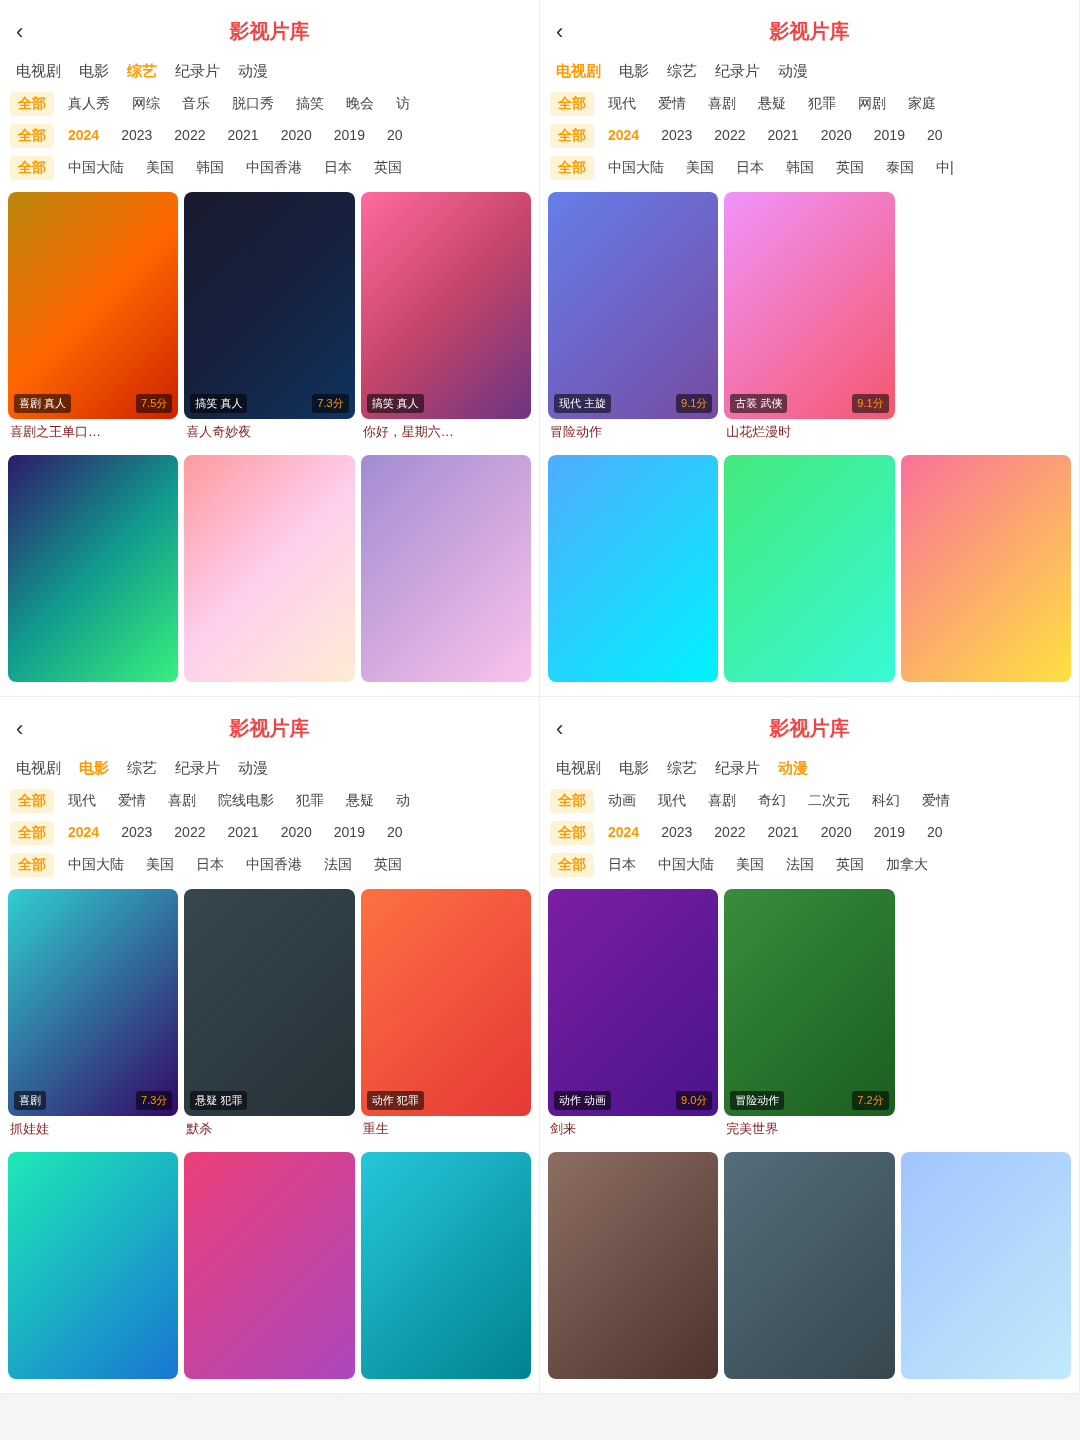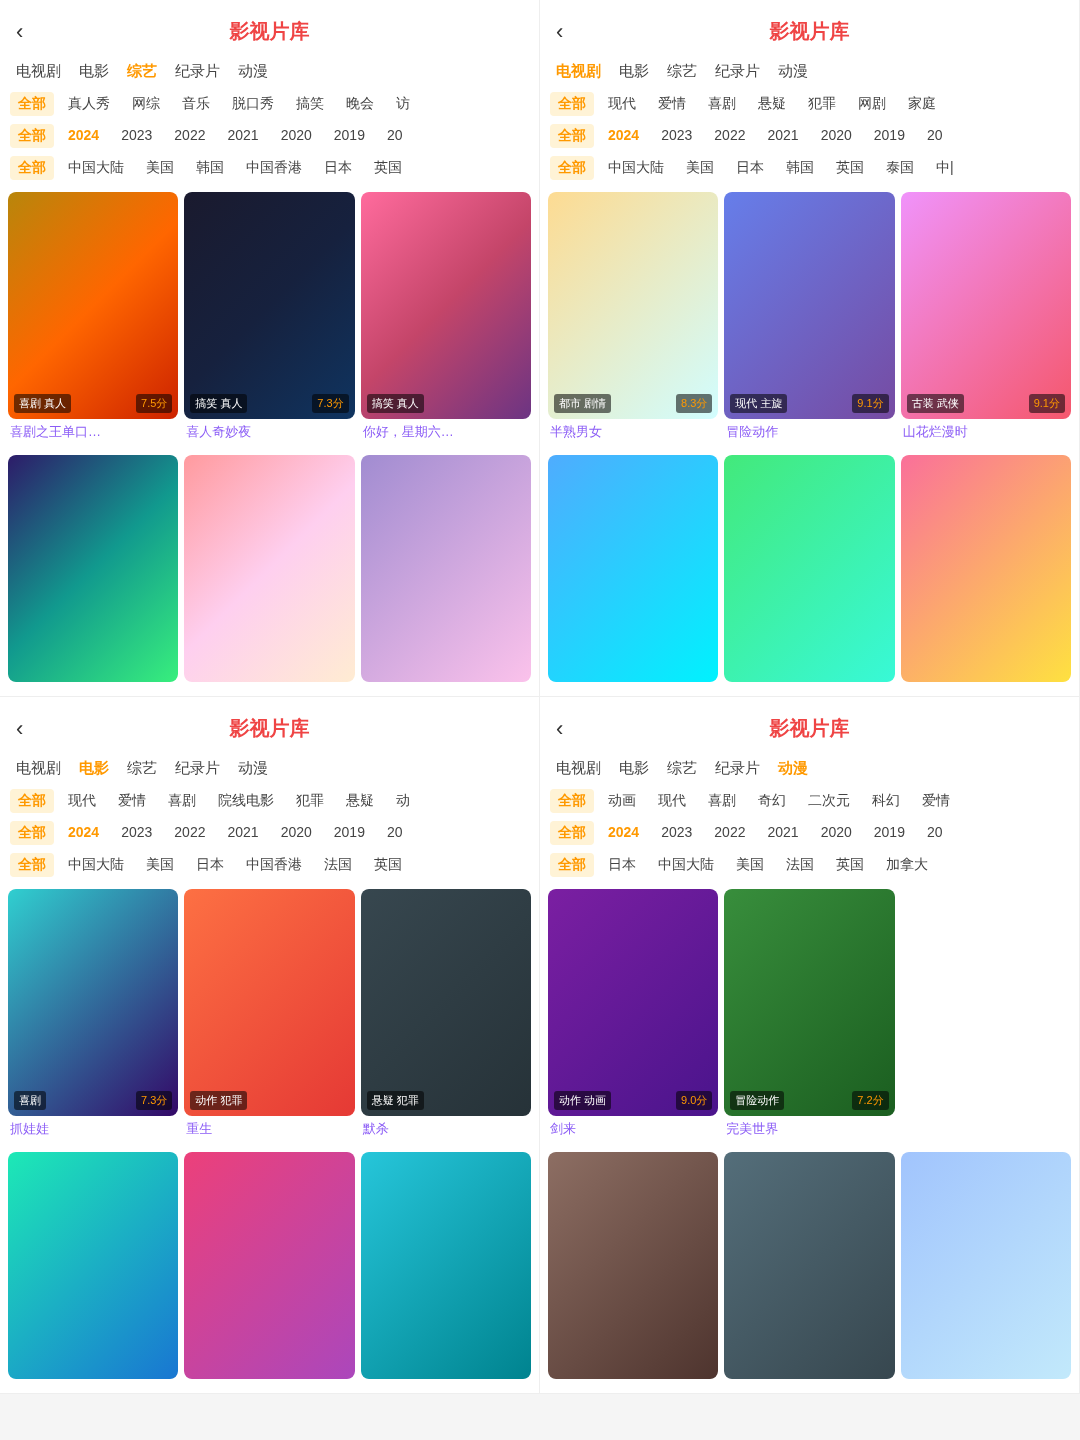--- a/index.html
+++ b/index.html
@@ -115,21 +115,21 @@
       right: 6px;
       background: rgba(0,0,0,0.55);
       color: #f90;
       font-size: 11px;
       padding: 2px 5px;
       border-radius: 3px;
       text-align: right;
     }
     .movie-title {
       font-size: 13px;
-      color: #8b5cf6;
+      color: #7f1d1d;
       padding: 4px 2px 2px;
       white-space: nowrap;
       overflow: hidden;
       text-overflow: ellipsis;
     }
 
     
     .thumb-placeholder {
       width: 100%;
       height: 100%;
@@ -291,28 +291,20 @@
         <span class="filter-tag">美国</span>
         <span class="filter-tag">日本</span>
         <span class="filter-tag">韩国</span>
         <span class="filter-tag">英国</span>
         <span class="filter-tag">泰国</span>
         <span class="filter-tag">中|</span>
       </div>
       <div class="movies-grid">
         <div class="movie-card">
           <div class="movie-thumb">
-            <div class="thumb-placeholder c7"></div>
-            <span class="movie-badge">都市 剧情</span>
-            <span class="movie-score">8.3分</span>
-          </div>
-          <div class="movie-title">半熟男女</div>
-        </div>
-        <div class="movie-card">
-          <div class="movie-thumb">
             <div class="thumb-placeholder c8"></div>
             <span class="movie-badge">现代 主旋</span>
             <span class="movie-score">9.1分</span>
           </div>
           <div class="movie-title">冒险动作</div>
         </div>
         <div class="movie-card">
           <div class="movie-thumb">
             <div class="thumb-placeholder c9"></div>
             <span class="movie-badge">古装 武侠</span>
@@ -384,31 +376,31 @@
         <div class="movie-card">
           <div class="movie-thumb">
             <div class="thumb-placeholder c13"></div>
             <span class="movie-badge">喜剧</span>
             <span class="movie-score">7.3分</span>
           </div>
           <div class="movie-title">抓娃娃</div>
         </div>
         <div class="movie-card">
           <div class="movie-thumb">
+            <div class="thumb-placeholder c22"></div>
+            <span class="movie-badge">悬疑 犯罪</span>
+          </div>
+          <div class="movie-title">默杀</div>
+        </div>
+        <div class="movie-card">
+          <div class="movie-thumb">
             <div class="thumb-placeholder c15"></div>
             <span class="movie-badge">动作 犯罪</span>
           </div>
           <div class="movie-title">重生</div>
-        </div>
-        <div class="movie-card">
-          <div class="movie-thumb">
-            <div class="thumb-placeholder c22"></div>
-            <span class="movie-badge">悬疑 犯罪</span>
-          </div>
-          <div class="movie-title">默杀</div>
         </div>
       </div>
       <div class="movies-grid">
         <div class="movie-card">
           <div class="movie-thumb">
             <div class="thumb-placeholder c16"></div>
           </div>
         </div>
         <div class="movie-card">
           <div class="movie-thumb">

